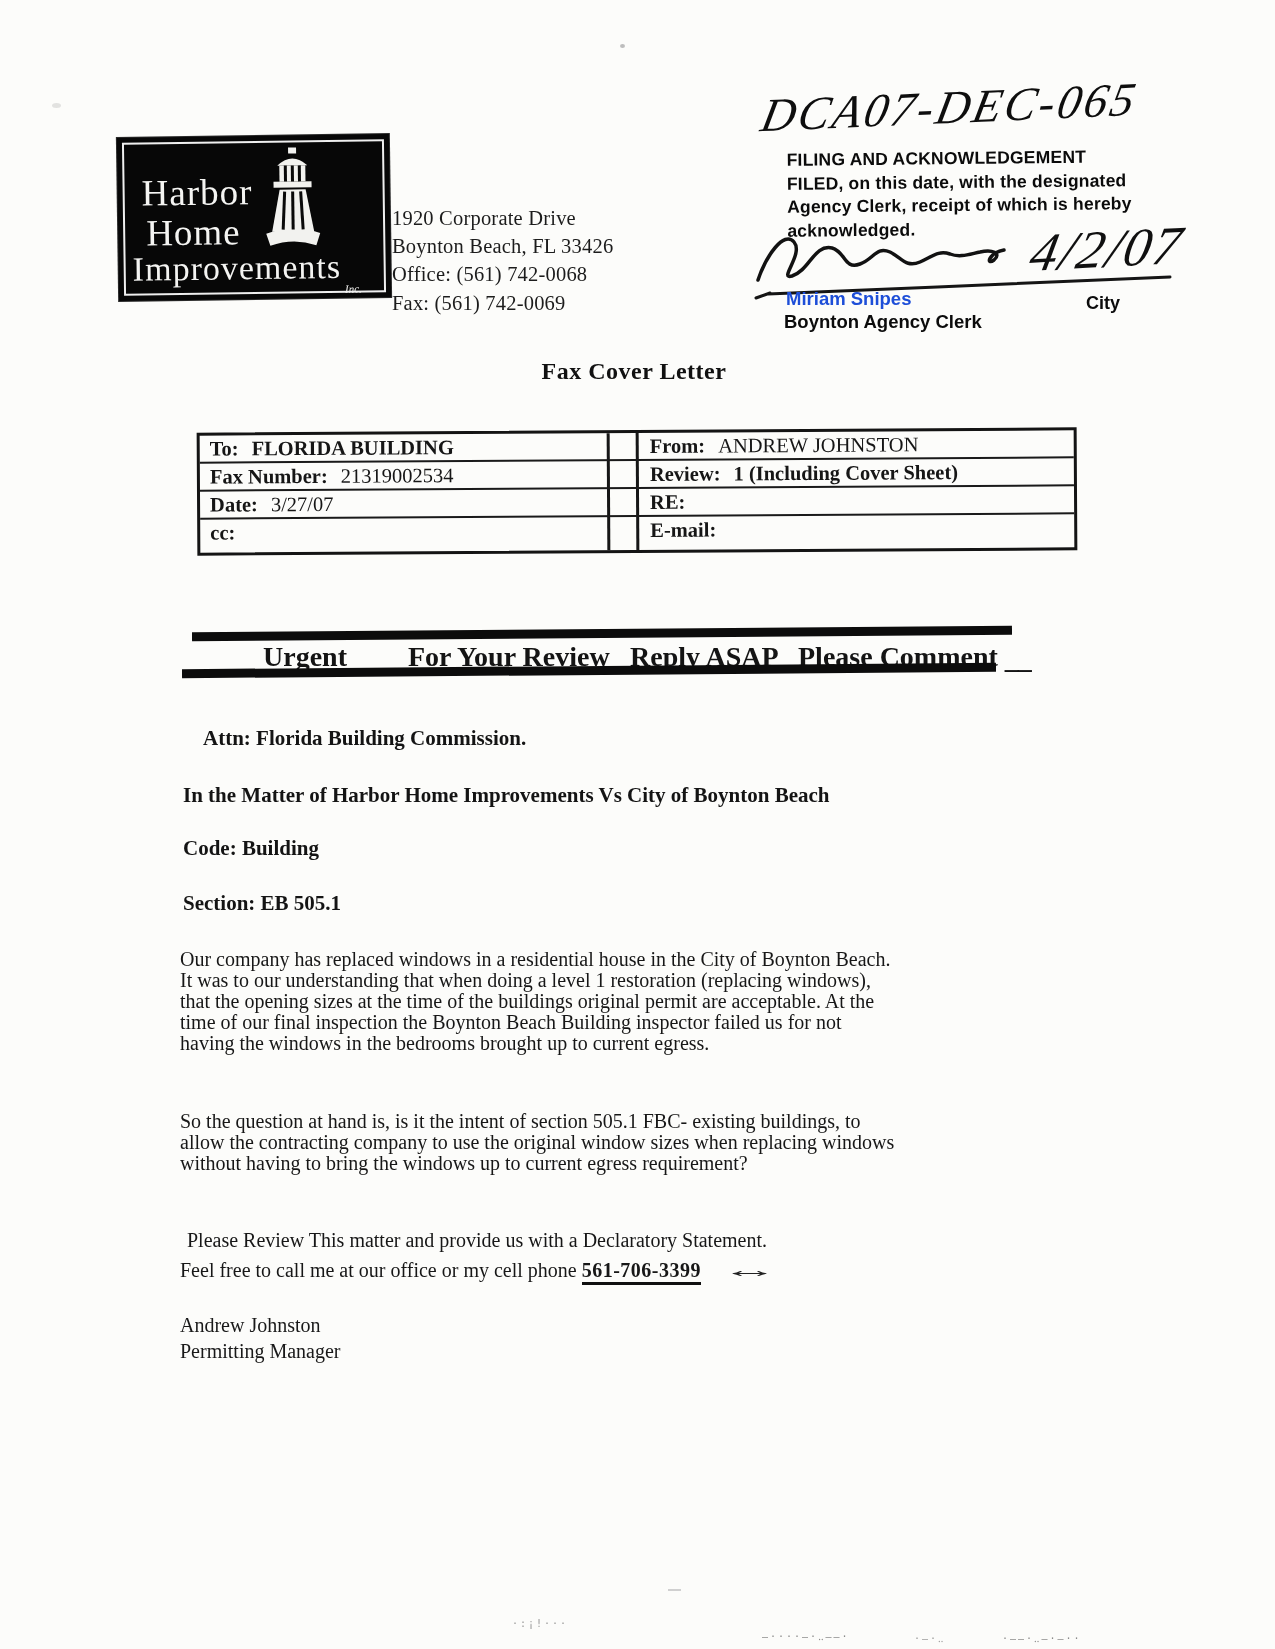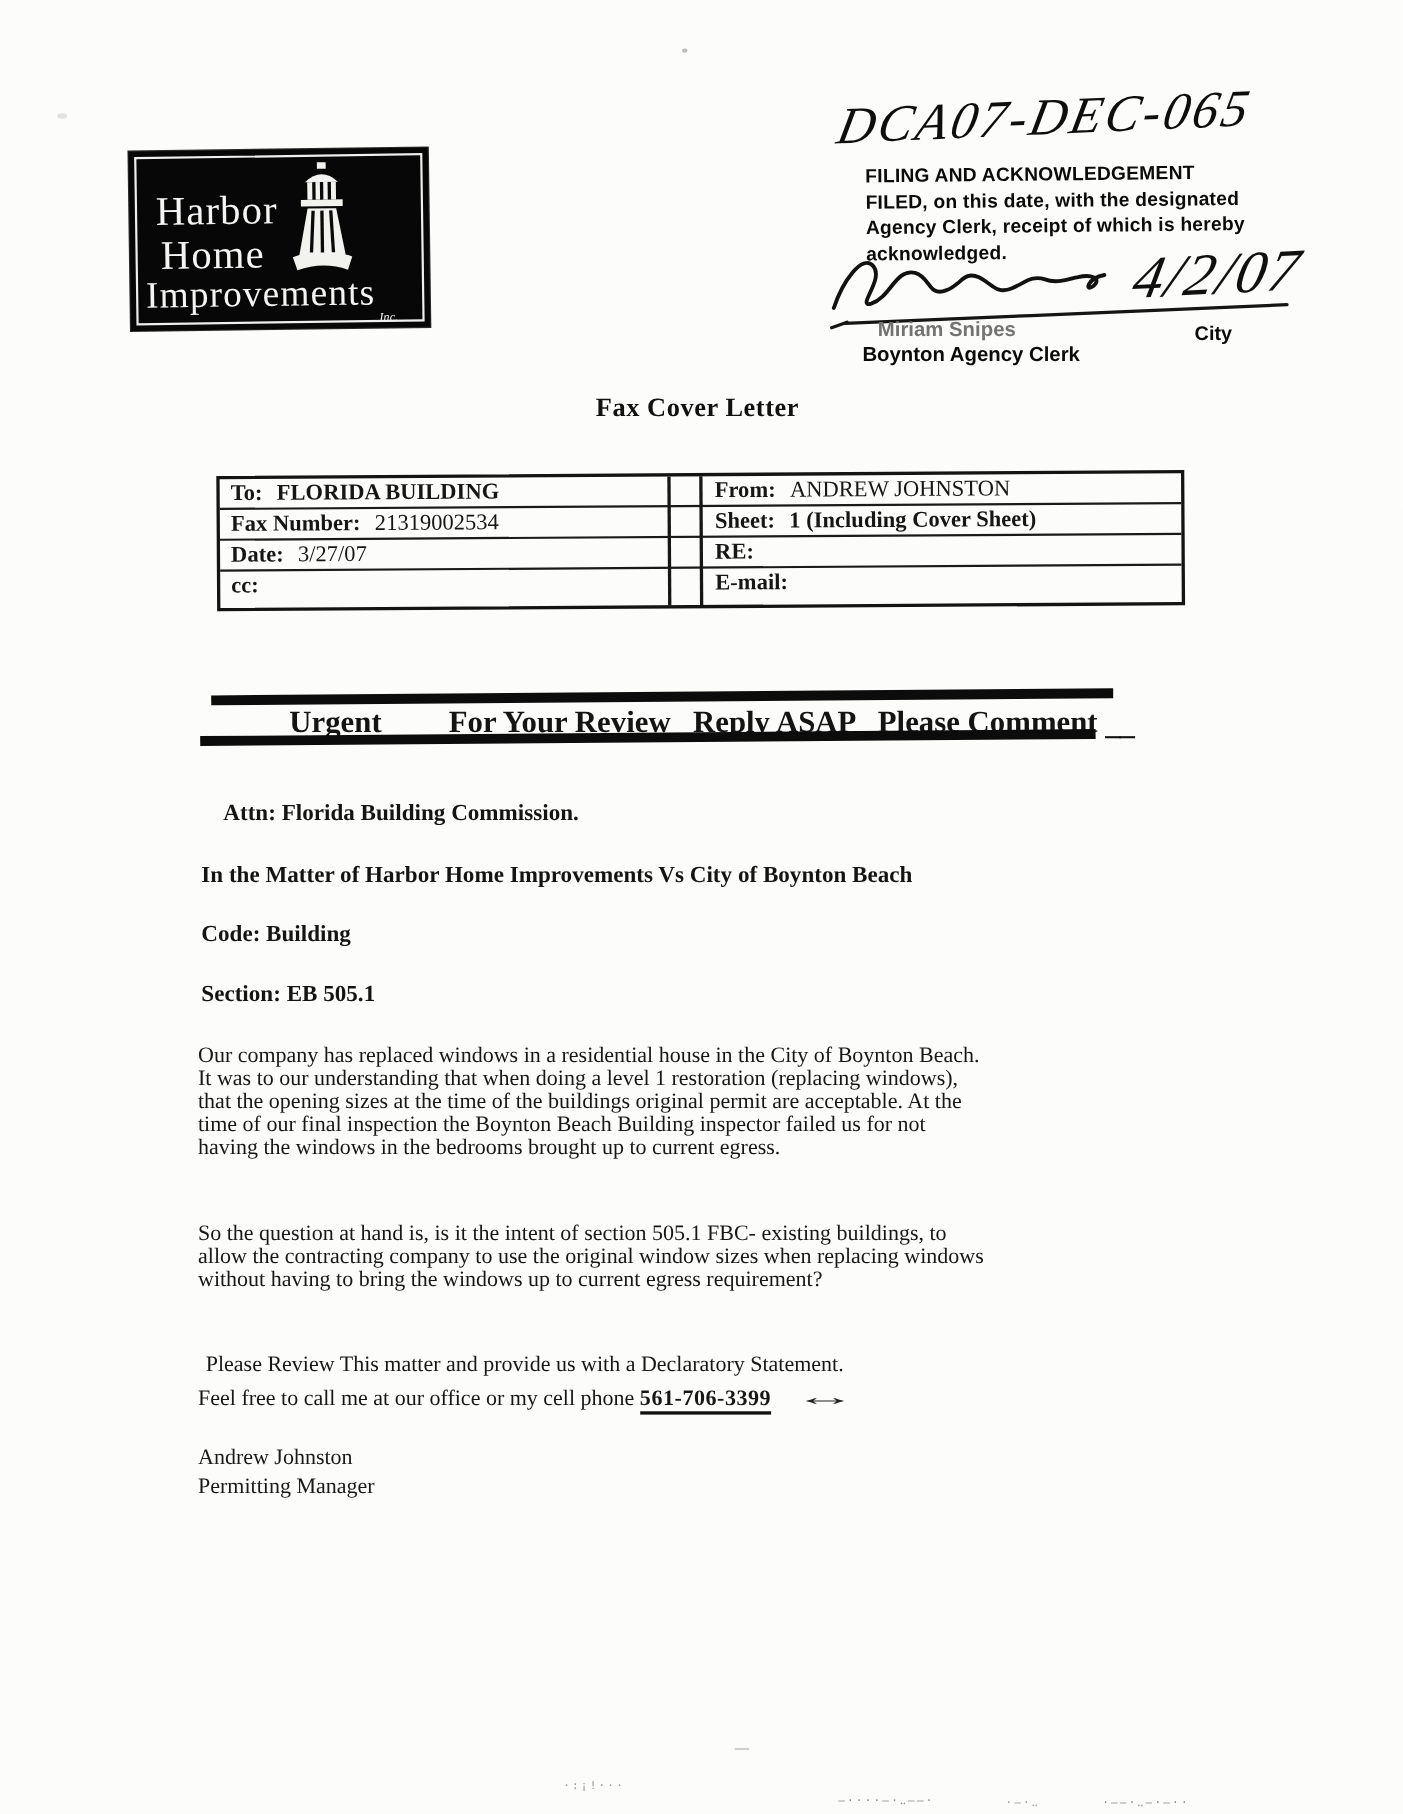--- a/index.html
+++ b/index.html
@@ -26,21 +26,21 @@
                letter-spacing:3px;color:#0e0e0e;transform:rotate(-2.5deg) skewX(-14deg);
                font-family:"Liberation Serif",serif;white-space:nowrap;}
   .stamp{position:absolute;left:787px;top:147px;font-family:"Liberation Sans",sans-serif;
          font-weight:bold;font-size:17.5px;line-height:23.5px;color:#0b0b0b;
          transform:rotate(-0.6deg);letter-spacing:0.2px;}
   .sig-svg{position:absolute;left:748px;top:222px;}
   .date-hand{position:absolute;left:1032px;top:218px;font-size:54px;font-style:italic;
              letter-spacing:2px;color:#101010;transform:skewX(-14deg) rotate(-3deg);
              font-family:"Liberation Serif",serif;}
   .clerk-name{position:absolute;left:786px;top:288px;font-family:"Liberation Sans",sans-serif;
-              font-weight:bold;font-size:18.5px;color:#737373;margin-left:12px;}
+              font-weight:bold;font-size:18.5px;color:#1d4ed8;}
   .clerk-title{position:absolute;left:784px;top:311px;font-family:"Liberation Sans",sans-serif;
                font-weight:bold;font-size:18.5px;color:#0b0b0b;}
   .date-label{position:absolute;left:1086px;top:293px;font-family:"Liberation Sans",sans-serif;
               font-weight:bold;font-size:18px;color:#0b0b0b;}
 
   
   .doc-title{position:absolute;left:197px;top:358px;width:874px;text-align:center;
              font-size:24px;font-weight:bold;letter-spacing:0.5px;color:#111;}
 
   
@@ -114,20 +114,26 @@
         <line x1="30" y1="20" x2="30" y2="36"></line>
         <line x1="37" y1="20" x2="37" y2="36"></line>
         <line x1="44" y1="20" x2="44" y2="36"></line>
         <line x1="29" y1="46" x2="27" y2="84"></line>
         <line x1="37" y1="46" x2="37" y2="84"></line>
         <line x1="45" y1="46" x2="47" y2="84"></line>
       </g>
     </svg>
   </div>
 
+  <div class="address">
+    <div>1920 Corporate Drive</div>
+    <div>Boynton Beach, FL 33426</div>
+    <div>Office:  (561) 742-0068</div>
+    <div>Fax:  (561) 742-0069</div>
+  </div>
 
   <div class="case-number">DCA07-DEC-065</div>
   <div class="stamp">
     <div>FILING AND ACKNOWLEDGEMENT</div>
     <div>FILED, on this date, with the designated</div>
     <div>Agency Clerk, receipt of which is hereby</div>
     <div>acknowledged.</div>
   </div>
 
   <svg class="sig-svg" width="430" height="80" viewBox="0 0 430 80">
@@ -143,21 +149,21 @@
 
   <div class="fax-table">
     <div class="vline vl1"></div>
     <div class="vline vl2"></div>
     <div class="ft-row">
       <span class="ft-left"><span class="ft-label">To:</span><span class="b">FLORIDA BUILDING</span></span>
       <span class="ft-right"><span class="ft-label">From:</span><span>ANDREW JOHNSTON</span></span>
     </div>
     <div class="ft-row">
       <span class="ft-left"><span class="ft-label">Fax Number:</span><span>21319002534</span></span>
-      <span class="ft-right"><span class="ft-label">Sheet:</span><span class="b">1  (Including Cover Sheet)</span></span>
+      <span class="ft-right"><span class="ft-label">Review:</span><span class="b">1  (Including Cover Sheet)</span></span>
     </div>
     <div class="ft-row">
       <span class="ft-left"><span class="ft-label">Date:</span><span>3/27/07</span></span>
       <span class="ft-right"><span class="ft-label">RE:</span><span></span></span>
     </div>
     <div class="ft-row">
       <span class="ft-left"><span class="ft-label">cc:</span><span></span></span>
       <span class="ft-right"><span class="ft-label">E-mail:</span><span></span></span>
     </div>
   </div>

